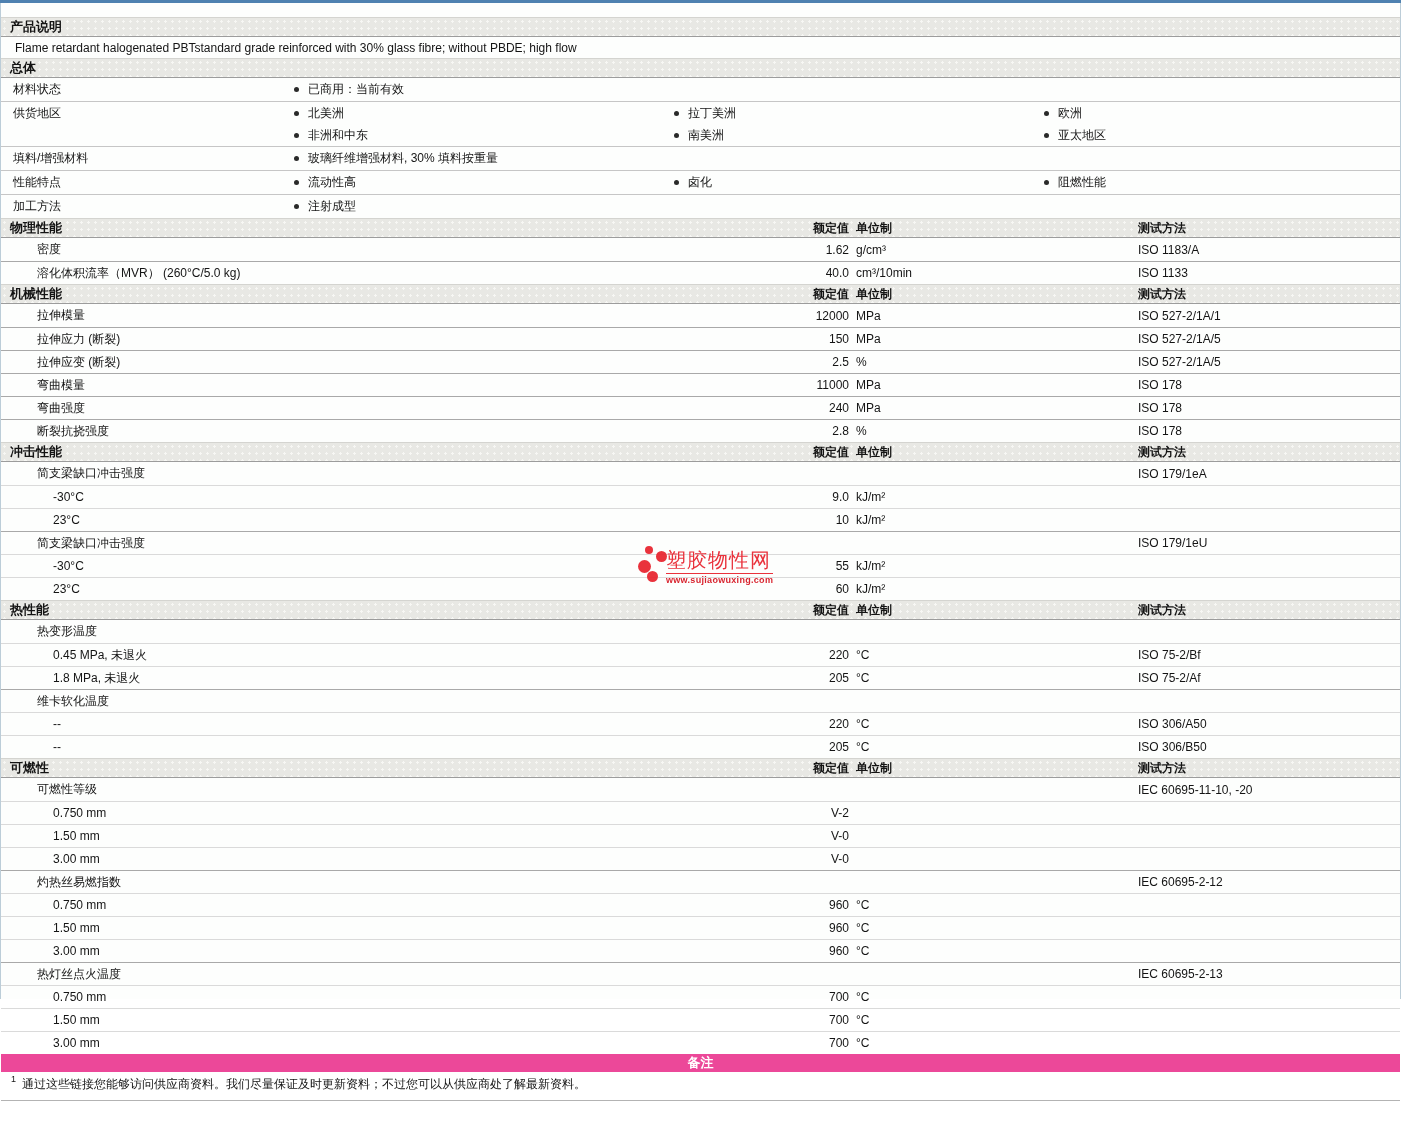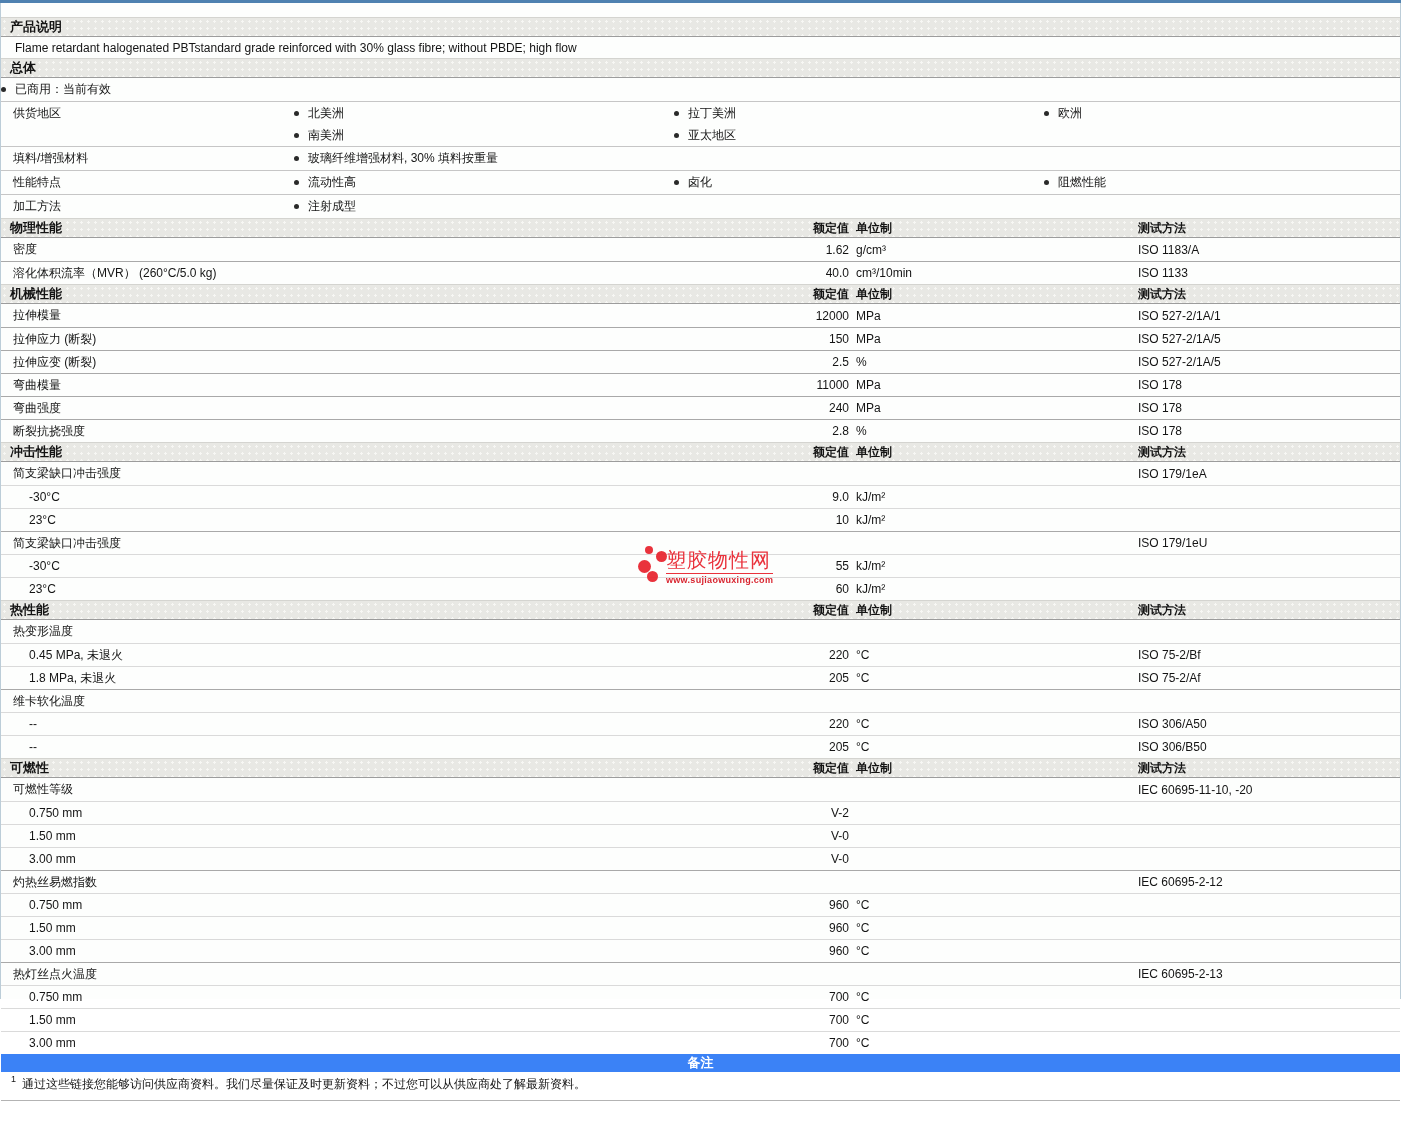--- a/index.html
+++ b/index.html
@@ -22,21 +22,21 @@
     background-image:radial-gradient(circle,#f7f7f4 1px, rgba(0,0,0,0) 1.3px);
     background-size:7px 7px;
     border-top:1px solid #d4d4d0; border-bottom:1px solid #9c9c9c;
     font-weight:bold;
   }
   .bar .title { padding-left:9px; font-size:13px; white-space:nowrap; }
   .bar .cv { text-align:right; white-space:nowrap; }
   .bar .cu { padding-left:7px; white-space:nowrap; }
   .bar .cm { padding-left:7px; white-space:nowrap; }
   .notesbar {
-    height:18px; line-height:18px; background:#3b82f6; color:#fff;
+    height:18px; line-height:18px; background:#ec4899; color:#fff;
     font-weight:bold; text-align:center; font-size:13px;
   }
   
   .desc-row { height:21px; display:flex; align-items:center; padding-left:14px; }
   
   .general .grow { display:flex; align-items:flex-start; min-height:23px; box-sizing:border-box; }
   .general .grow + .grow { border-top:1px solid #c6c6c6; }
   .glabel { width:293px; box-sizing:border-box; padding-left:12px; line-height:23px; white-space:nowrap; }
   .glabel sup { font-size:9px; }
   .gitems { flex:1; display:grid; grid-template-columns:380px 370px 1fr; }
@@ -46,21 +46,21 @@
   .gstack .bullet-item { line-height:22px; }
   .bullet { width:5px; height:5px; border-radius:50%; background:#2a2a2a; margin-right:9px; flex:none; }
   a.datalink { color:#0000cc; text-decoration:underline; }
   
   .prow {
     display:grid; grid-template-columns:660px 188px 282px 1fr;
     align-items:center; height:23px; box-sizing:border-box; white-space:nowrap;
   }
   .prow.sep-dark  { border-top:1px solid #a9a9a9; }
   .prow.sep-light { border-top:1px solid #dadada; }
-  .prow .lbl  { padding-left:12px; }
+  .prow .lbl  { padding-left:12px;margin-left:24px; }
   .prow.indent .lbl { padding-left:28px; }
   .prow .val  { text-align:right; }
   .prow .unit { padding-left:7px; }
   .prow .mth  { padding-left:7px; }
   
   .footnote { border-bottom:1px solid #b3b3b3; padding:4px 0 7px 10px; }
   .footnote sup { font-size:9px; margin-right:6px; vertical-align:top; position:relative; top:-2px; }
   
   .watermark { position:absolute; left:633px; top:543px; width:170px; height:48px; opacity:0.93; pointer-events:none; }
   .wm-dot { position:absolute; border-radius:50%; background:#e8232e; }
@@ -93,20 +93,21 @@
   <div class="bar">
     <span class="title">总体</span>
     <span class="cv"></span>
       <span class="cu"></span>
       <span class="cm"></span>
   </div>
 
   <div class="general">
 
     <div class="grow">
+      <div class="glabel">材料状态</div>
       <div class="gitems">
         <span class="bullet-item">
           <span class="bullet"></span>
           <span>已商用：当前有效</span>
         </span>
       </div>
     </div>
 
 
     <div class="grow">
@@ -120,20 +121,24 @@
           <span class="bullet-item">
               <span class="bullet"></span>
               <span>拉丁美洲</span>
             </span>
           <span class="bullet-item">
               <span class="bullet"></span>
               <span>欧洲</span>
             </span>
         </div>
         <div class="gitems">
+          <span class="bullet-item">
+              <span class="bullet"></span>
+              <span>非洲和中东</span>
+            </span>
           <span class="bullet-item">
               <span class="bullet"></span>
               <span>南美洲</span>
             </span>
           <span class="bullet-item">
               <span class="bullet"></span>
               <span>亚太地区</span>
             </span>
         </div>
       </div>

